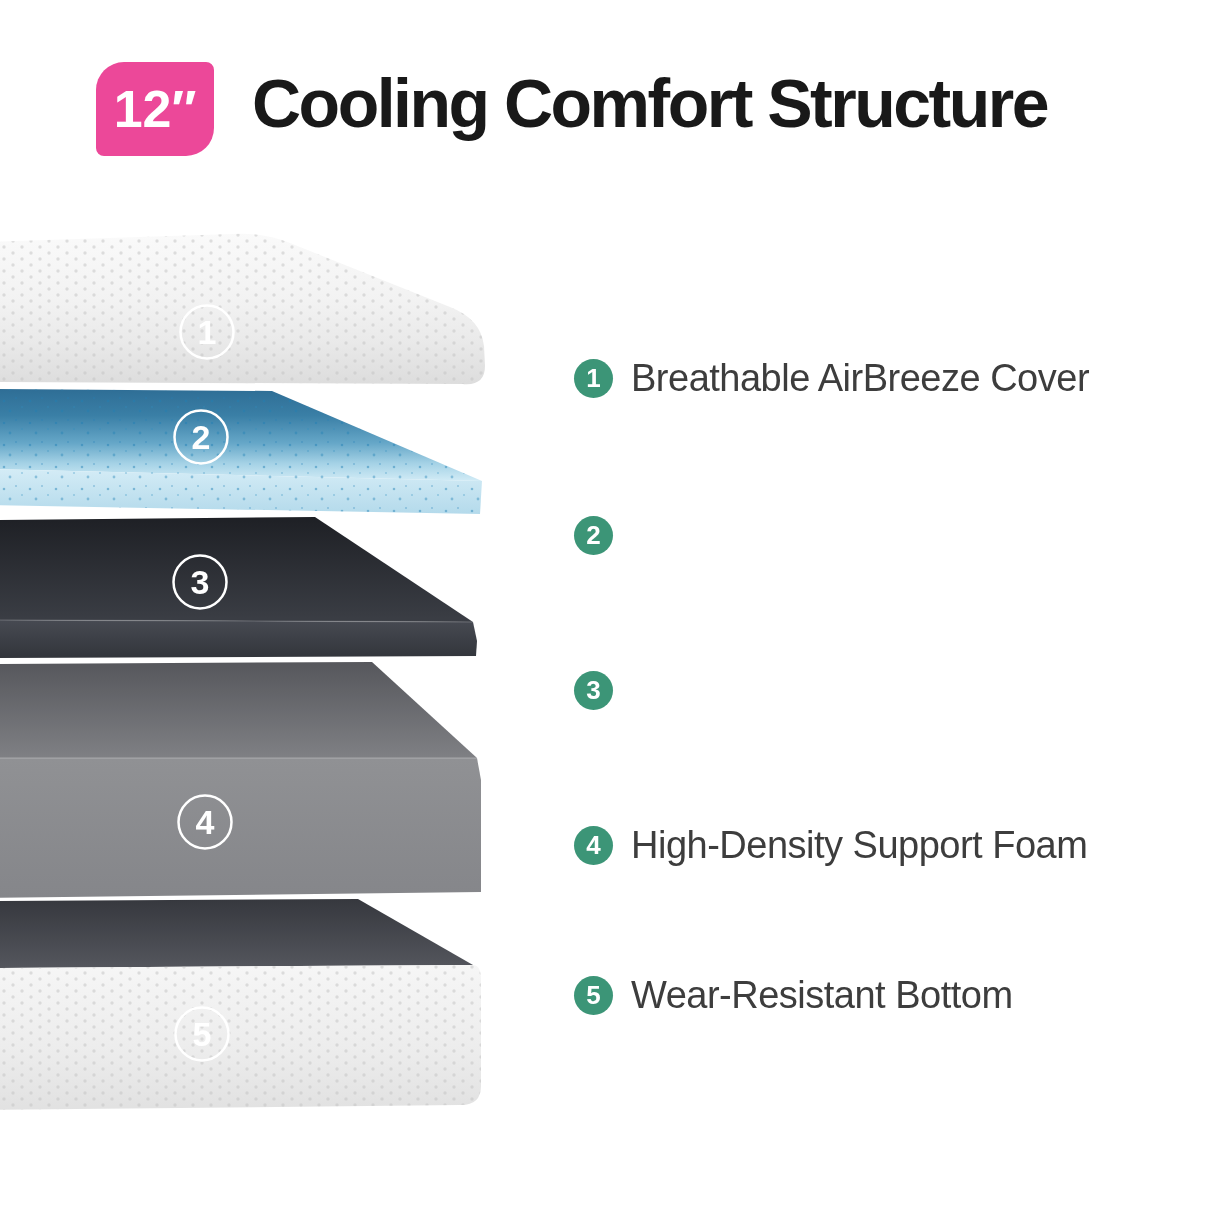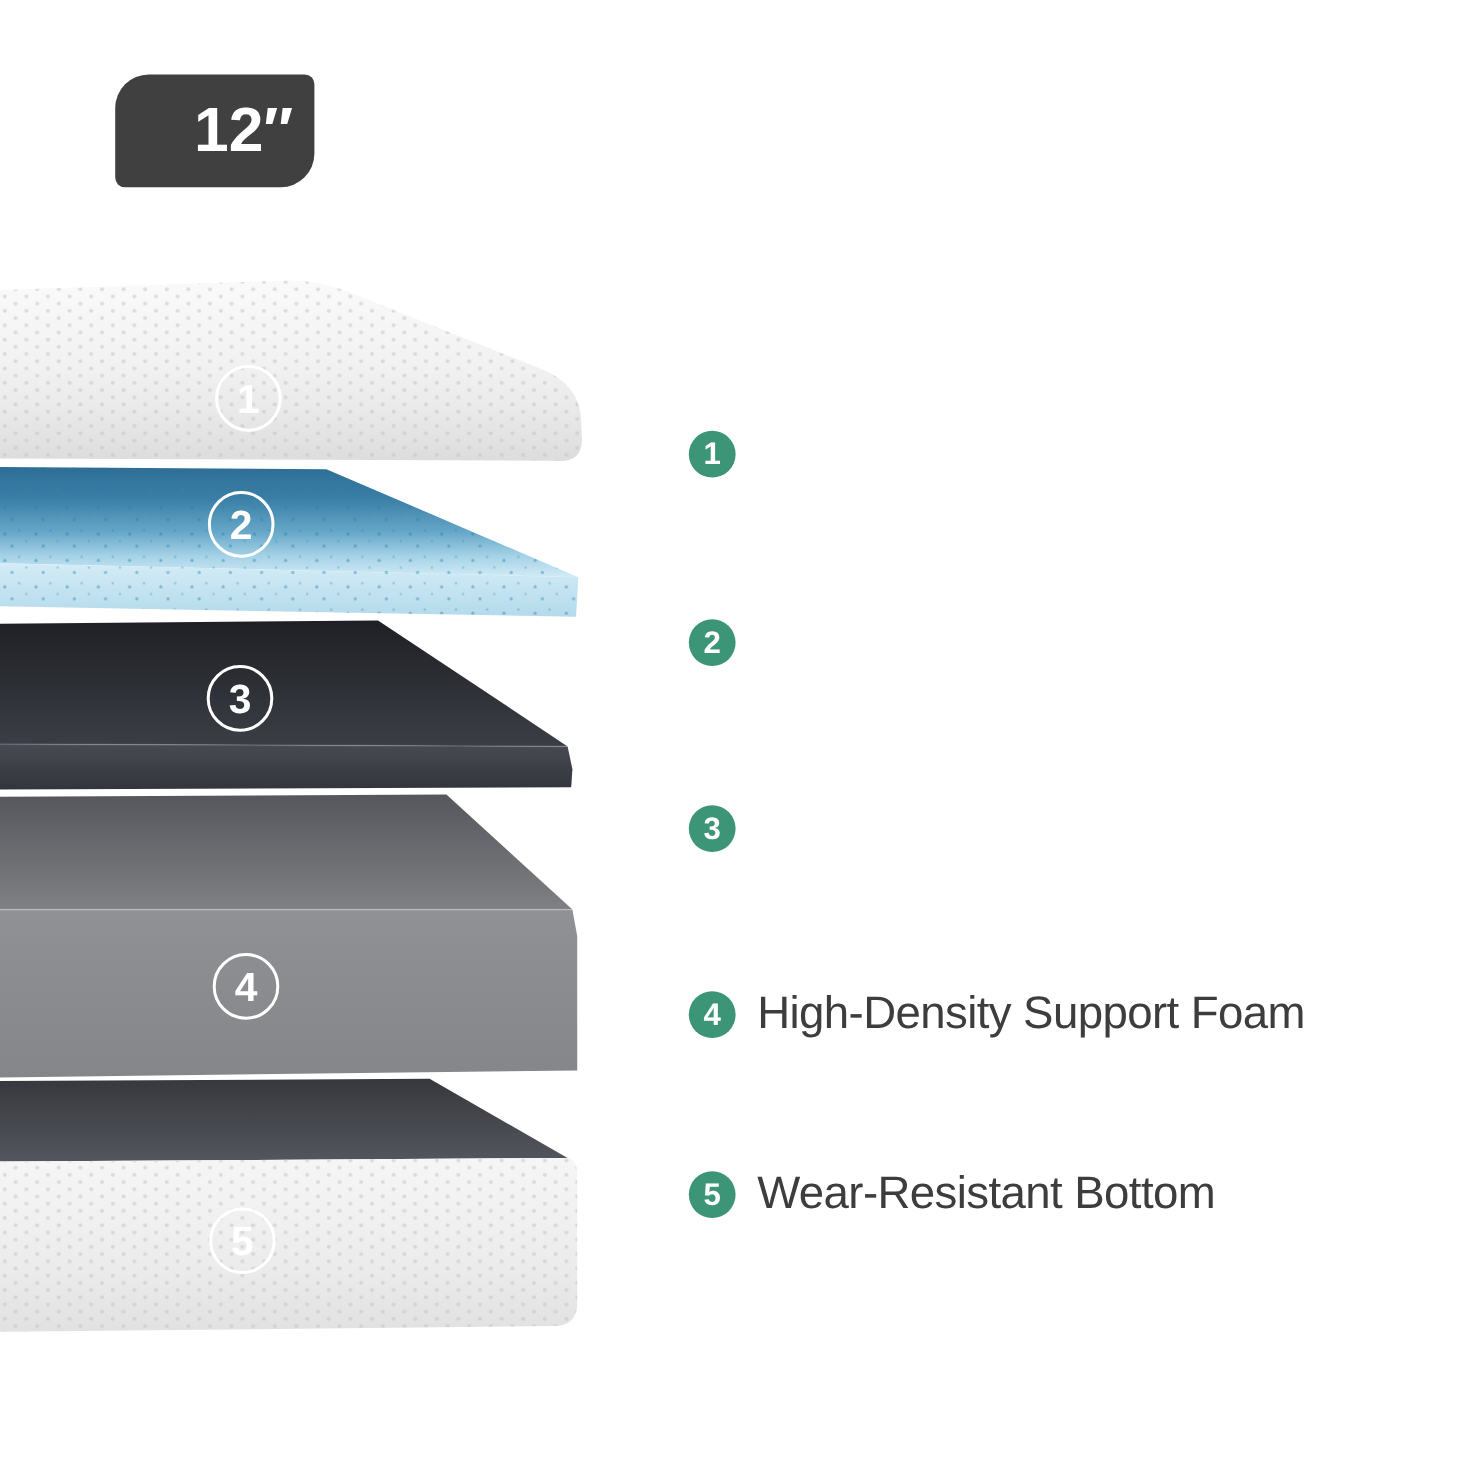--- a/index.html
+++ b/index.html
@@ -3,23 +3,23 @@
 <meta charset="utf-8">
 <style>
   html,body{margin:0;padding:0;background:#ffffff;}
   .canvas{
     position:relative;width:1214px;height:1214px;background:#ffffff;
     overflow:hidden;font-family:"Liberation Sans", sans-serif;
   }
   
   .badge{
     position:absolute;left:96px;top:62px;width:118px;height:94px;
-    background:#404040;border-radius:28px 8px 28px 8px;
+    background:#ec4899;border-radius:28px 8px 28px 8px;
     display:flex;align-items:center;justify-content:center;
-    color:#ffffff;font-size:52px;font-weight:bold;padding-left:48px;
+    color:#ffffff;font-size:52px;font-weight:bold;
   }
   .title{
     position:absolute;left:252px;top:66px;
     font-size:68px;font-weight:bold;letter-spacing:-2.5px;
     color:#191919;white-space:nowrap;line-height:1.1;
   }
   
   .legend-row{
     position:absolute;left:574px;height:48px;
     display:flex;align-items:center;gap:18px;
@@ -38,20 +38,21 @@
   .circ-num{font-size:34px;font-weight:bold;fill:#ffffff;}
 </style>
 </head>
 <body>
 
 <div class="canvas">
 
   <div class="badge">
     <span>12″</span>
   </div>
+  <div class="title">Cooling Comfort Structure</div>
 
   <svg class="mattress" viewBox="0 0 520 915">
     <defs>
       <linearGradient id="gCover" gradientUnits="userSpaceOnUse" x1="0" y1="12" x2="0" y2="166">
         <stop offset="0" stop-color="#fafafa"></stop>
           <stop offset="0.45" stop-color="#f2f2f2"></stop>
         <stop offset="0.7" stop-color="#eaeaea"></stop>
           <stop offset="1" stop-color="#dcdcdc"></stop>
       </linearGradient>
       <linearGradient id="gGelTop" gradientUnits="userSpaceOnUse" x1="0" y1="168" x2="0" y2="260">
@@ -153,20 +154,21 @@
         <circle cx="202" cy="814" r="26.5" fill="none" stroke="#ffffff" stroke-width="2.5"></circle>
         <text class="circ-num" x="202" y="826" text-anchor="middle" fill="#9b9b9b" style="fill: rgb(255, 255, 255);">5</text>
       </g>
     </g>
   </svg>
 
   <div class="legend-row row-1">
     <div class="legend-dot">
       <span>1</span>
     </div>
+    <div class="legend-label">Breathable AirBreeze Cover</div>
   </div>
   <div class="legend-row row-2">
     <div class="legend-dot">
       <span>2</span>
     </div>
   </div>
   <div class="legend-row row-3">
     <div class="legend-dot">
       <span>3</span>
     </div>

